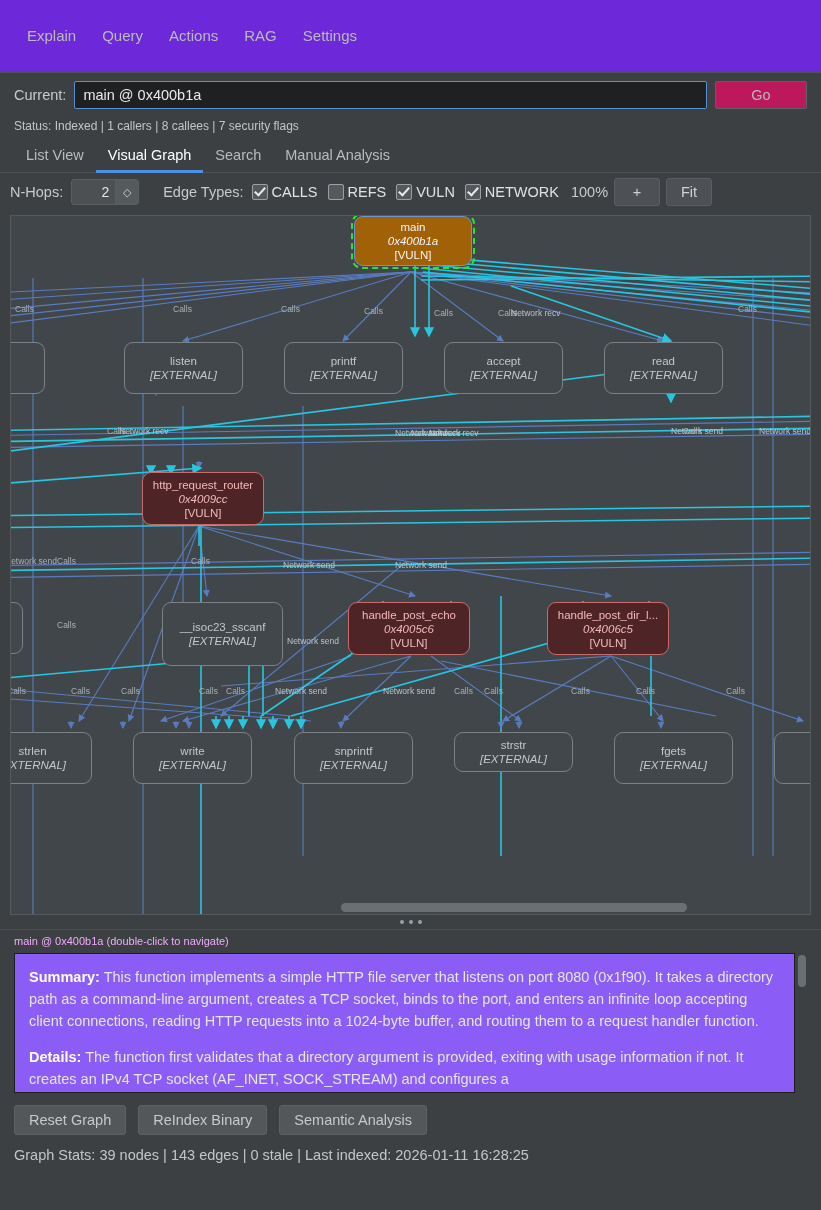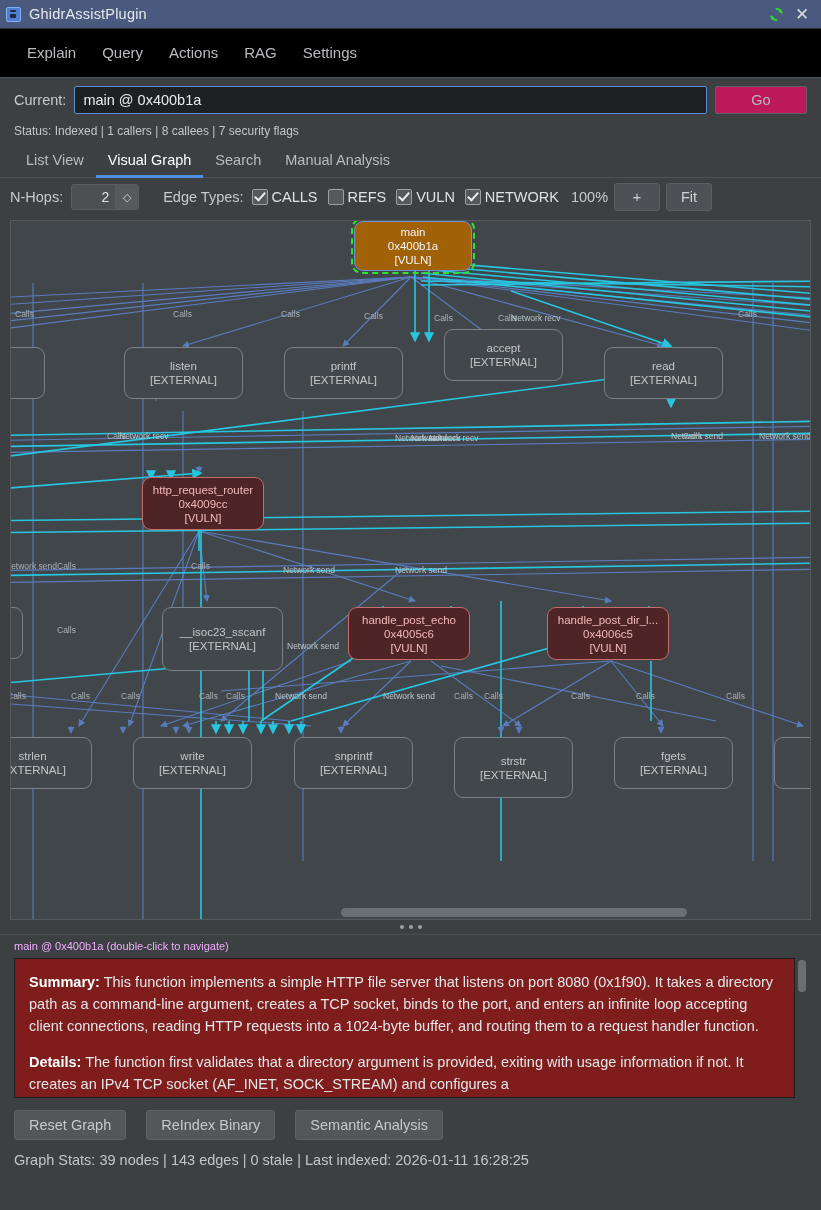--- a/index.html
+++ b/index.html
@@ -22,22 +22,22 @@
   }
   .tb-icon::before{content:"";position:absolute;left:3px;top:2px;width:6px;height:2px;background:#1d2a3f;border-radius:1px;}
   .tb-icon::after{content:"";position:absolute;left:3px;top:6px;width:6px;height:4px;background:#1d2a3f;border-radius:1px;}
   .tb-title{font-size:14.5px;color:#e6e9ec;flex:1;letter-spacing:.2px;}
   .tb-btn{width:26px;height:26px;display:flex;align-items:center;justify-content:center;cursor:pointer;}
   .tb-sync svg{display:block;}
   .tb-close{font-size:17px;color:#d7dadd;line-height:1;}
 
   
   .tabs{
-    height:40px;min-height:40px;display:flex;align-items:stretch;padding:4px 14px;
-    border-bottom:1px solid #4e5255;background:#000000;
+    height:40px;min-height:40px;display:flex;align-items:stretch;padding:16px 14px;
+    border-bottom:1px solid #4e5255;background:#6d28d9;
   }
   .tab{
     display:flex;align-items:center;padding:0 13px;font-size:15px;color:#b9bcbf;cursor:pointer;
     border-bottom:3px solid transparent;margin-bottom:-1px;
   }
   .tab.active{color:#ffffff;border-bottom-color:#4d8fe0;}
 
   
   .currentrow{display:flex;align-items:center;padding:8px 14px 4px 14px;gap:8px;}
   .cur-label{font-size:14.5px;color:#c8cacc;}
@@ -96,74 +96,61 @@
 
   
   .canvaswrap{
     margin:4px 10px 0 10px;border:1px solid #565a5d;background:#41464a;
     position:relative;overflow:hidden;height:698px;
   }
   .gsvg{position:absolute;left:0;top:0;}
   .gnode{position:absolute;box-sizing:border-box;border-radius:9px;display:flex;
          flex-direction:column;align-items:center;justify-content:center;overflow:hidden;}
   .gnode .n1{font-size:11.5px;line-height:14px;}
-  .gnode .n2{font-size:11.5px;line-height:14px;}
+  .gnode .n2{font-size:11.5px;line-height:14px;font-style:italic;}
   .gnode .n3{font-size:11.5px;line-height:14px;}
   .n-ext{background:#42474b;border:1px solid #7c8185;color:#c3c7ca;}
   .n-vuln{background:#4f2426;border:1px solid #c96a6a;color:#f0b9b9;}
   .n-sel{background:#a16207;border:1px solid #6d93d2;color:#f2f5f9;}
   .selring{position:absolute;border:2px dashed #2ee32e;border-radius:11px;box-sizing:border-box;pointer-events:none;}
   .elabel{position:absolute;font-size:8.5px;color:#aab0b4;white-space:nowrap;}
   .elabel.net{color:#b9c5c9;}
 
   .hscroll{position:absolute;left:0;right:0;bottom:0;height:14px;}
   .hthumb{position:absolute;height:9px;top:3px;background:#6a6f73;border-radius:5px;}
 
   .splitter{height:14px;display:flex;align-items:center;justify-content:center;gap:5px;border-bottom:1px solid #4a4e51;}
   .sdot{width:4px;height:4px;border-radius:50%;background:#9ba0a4;}
 
   .detailhdr{font-size:11px;color:#f0abfc;padding:5px 14px 6px 14px;}
 
   .summarywrap{margin:0 14px;position:relative;height:140px;}
   .summary{
     position:absolute;left:0;top:0;right:12px;height:140px;overflow:hidden;
-    background:#7f1d1d;border:1px solid #1b1d1f;box-sizing:border-box;
+    background:#8b5cf6;border:1px solid #1b1d1f;box-sizing:border-box;
     padding:12px 14px 0 14px;font-size:14.5px;line-height:22px;color:#e3e5e7;
   }
   .summary p{margin:0 0 14px 0;}
   .summary b{color:#ffffff;}
   .sbar{position:absolute;right:0;top:0;width:10px;height:140px;background:#3c4043;}
   .sthumb{position:absolute;right:1px;top:2px;width:8px;height:32px;background:#6a6f73;border-radius:4px;}
 
-  .btnrow{display:flex;gap:20px;padding:12px 14px 10px 14px;}
+  .btnrow{display:flex;gap:12px;padding:12px 14px 10px 14px;}
   .bbtn{
     height:28px;padding:0 14px;background:#53575a;border:1px solid #5d6164;border-radius:3px;
     color:#c6c9cb;font-size:14.5px;display:flex;align-items:center;justify-content:center;cursor:pointer;
     font-family:"Liberation Sans", sans-serif;
   }
   .statsbar{font-size:14.5px;color:#c3c6c9;padding:2px 14px 0 14px;}
 </style>
 </head>
 <body>
 
 <div class="app">
 
-  <div class="titlebar">
-    <div class="tb-icon"></div>
-    <div class="tb-title">GhidrAssistPlugin</div>
-    <div class="tb-btn tb-sync">
-      <svg width="15" height="15" viewBox="0 0 16 16">
-        <path d="M8 2.2A5.8 5.8 0 0 1 13.5 6" stroke="#2fd62f" stroke-width="2.2" fill="none" stroke-linecap="round"></path>
-        <path d="M8 13.8A5.8 5.8 0 0 1 2.5 10" stroke="#2fd62f" stroke-width="2.2" fill="none" stroke-linecap="round"></path>
-        <path d="M13.9 2.4 L13.6 6.4 L10 5.2 Z" fill="#2fd62f"></path>
-        <path d="M2.1 13.6 L2.4 9.6 L6 10.8 Z" fill="#2fd62f"></path>
-      </svg>
-    </div>
-    <div class="tb-btn tb-close">✕</div>
-  </div>
 
   <div class="tabs">
     <div class="tab">Explain</div>
     <div class="tab">Query</div>
     <div class="tab">Actions</div>
     <div class="tab">RAG</div>
     <div class="tab">Settings</div>
   </div>
 
   <div class="currentrow">
@@ -373,21 +360,21 @@
 
     <div class="gnode n-ext" style="left:-30px;top:126px;width:64px;height:52px;"></div>
     <div class="gnode n-ext" style="left:113px;top:126px;width:119px;height:52px;">
       <div class="n1">listen</div>
       <div class="n2">[EXTERNAL]</div>
     </div>
     <div class="gnode n-ext" style="left:273px;top:126px;width:119px;height:52px;">
       <div class="n1">printf</div>
       <div class="n2">[EXTERNAL]</div>
     </div>
-    <div class="gnode n-ext" style="left:433px;top:108px;width:119px;height:52px;">
+    <div class="gnode n-ext" style="left:433px;top:126px;width:119px;height:52px;">
       <div class="n1">accept</div>
       <div class="n2">[EXTERNAL]</div>
     </div>
     <div class="gnode n-ext" style="left:593px;top:126px;width:119px;height:52px;">
       <div class="n1">read</div>
       <div class="n2">[EXTERNAL]</div>
     </div>
 
     <div class="gnode n-vuln" style="left:131px;top:256px;width:122px;height:53px;">
       <div class="n1">http_request_router</div>
@@ -416,21 +403,21 @@
       <div class="n2">[EXTERNAL]</div>
     </div>
     <div class="gnode n-ext" style="left:122px;top:516px;width:119px;height:52px;">
       <div class="n1">write</div>
       <div class="n2">[EXTERNAL]</div>
     </div>
     <div class="gnode n-ext" style="left:283px;top:516px;width:119px;height:52px;align-items:center;">
       <div class="n1">snprintf</div>
       <div class="n2">[EXTERNAL]</div>
     </div>
-    <div class="gnode n-ext" style="left:443px;top:516px;width:119px;height:61px;">
+    <div class="gnode n-ext" style="left:443px;top:516px;width:119px;height:40px;">
       <div class="n1">strstr</div>
       <div class="n2">[EXTERNAL]</div>
     </div>
     <div class="gnode n-ext" style="left:603px;top:516px;width:119px;height:52px;">
       <div class="n1">fgets</div>
       <div class="n2">[EXTERNAL]</div>
     </div>
     <div class="gnode n-ext" style="left:763px;top:516px;width:119px;height:52px;align-items:flex-start;padding-left:38px;box-sizing:border-box;">
       
       

